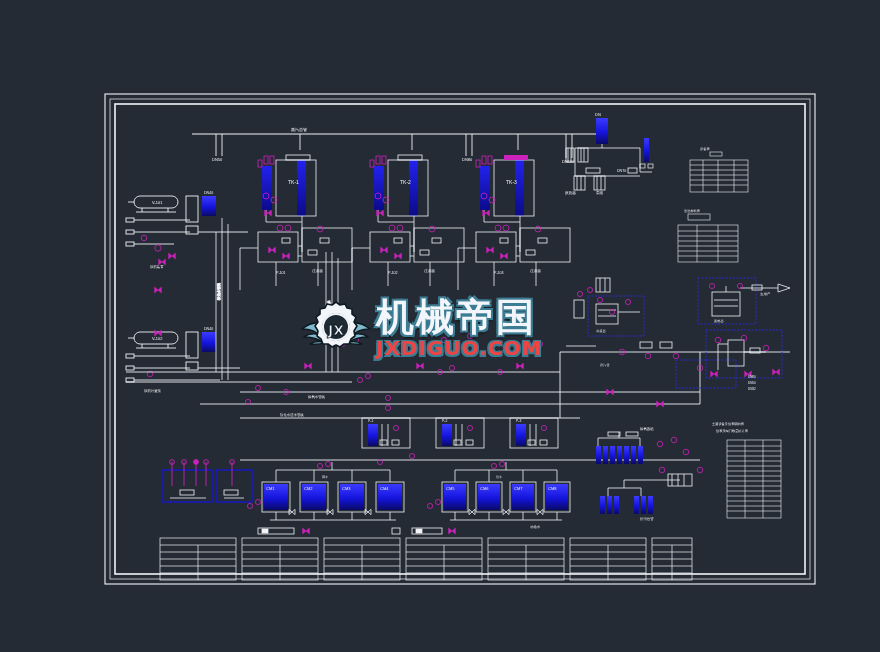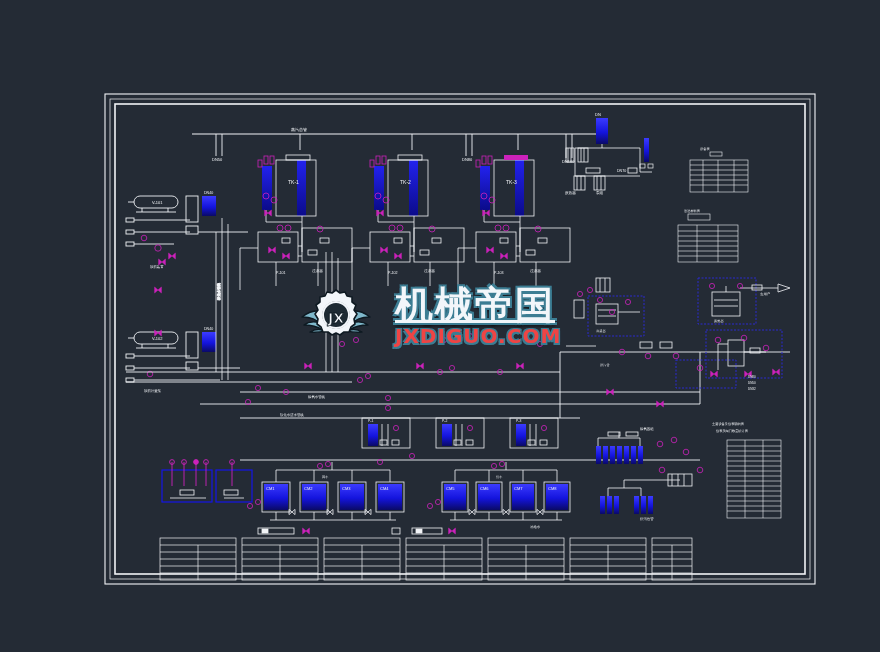--- a/index.html
+++ b/index.html
@@ -1,28 +1,28 @@
 <!DOCTYPE html>
 <html><head>
 <meta charset="utf-8">
 <style>
   html,body{margin:0;padding:0;background:#242b35;}
   body{width:880px;height:652px;overflow:hidden;font-family:"Liberation Sans",sans-serif;}
   #stage{position:relative;width:880px;height:652px;background:#242b35;}
   svg{display:block;position:absolute;top:0;left:0;}
 
   
-  #watermark{position:absolute;left:300px;top:285px;width:290px;height:62px;
-    pointer-events:none;display:flex;align-items:center;gap:19px;}
+  #watermark{position:absolute;left:300px;top:297px;width:290px;height:62px;
+    pointer-events:none;display:flex;align-items:center;}
   #wm-logo{width:72px;height:58px;flex:0 0 72px;position:relative;}
   #wm-text{margin-left:4px;}
   .wm-cn{font-family:"DejaVu Sans",sans-serif;font-weight:bold;font-size:38px;line-height:38px;
     color:#f2f6fa;letter-spacing:2px;text-shadow:
       -2px -2px 0 #3c7d93, 2px -2px 0 #3c7d93, -2px 2px 0 #3c7d93, 2px 2px 0 #3c7d93,
-      0 3px 3px rgba(0,0,0,.6); text-decoration: underline;}
+      0 3px 3px rgba(0,0,0,.6);}
   .wm-en{font-family:"DejaVu Sans",sans-serif;font-weight:bold;font-size:20px;line-height:22px;
     color:#ef4444;letter-spacing:1px;margin-top:1px;text-shadow:
       -1.5px -1.5px 0 #3c7d93, 1.5px -1.5px 0 #3c7d93, -1.5px 1.5px 0 #3c7d93, 1.5px 1.5px 0 #3c7d93;}
 </style>
 </head>
 <body>
 
 <div id="stage">
 
   <svg id="pid" width="880" height="652" viewBox="0 0 880 652">

